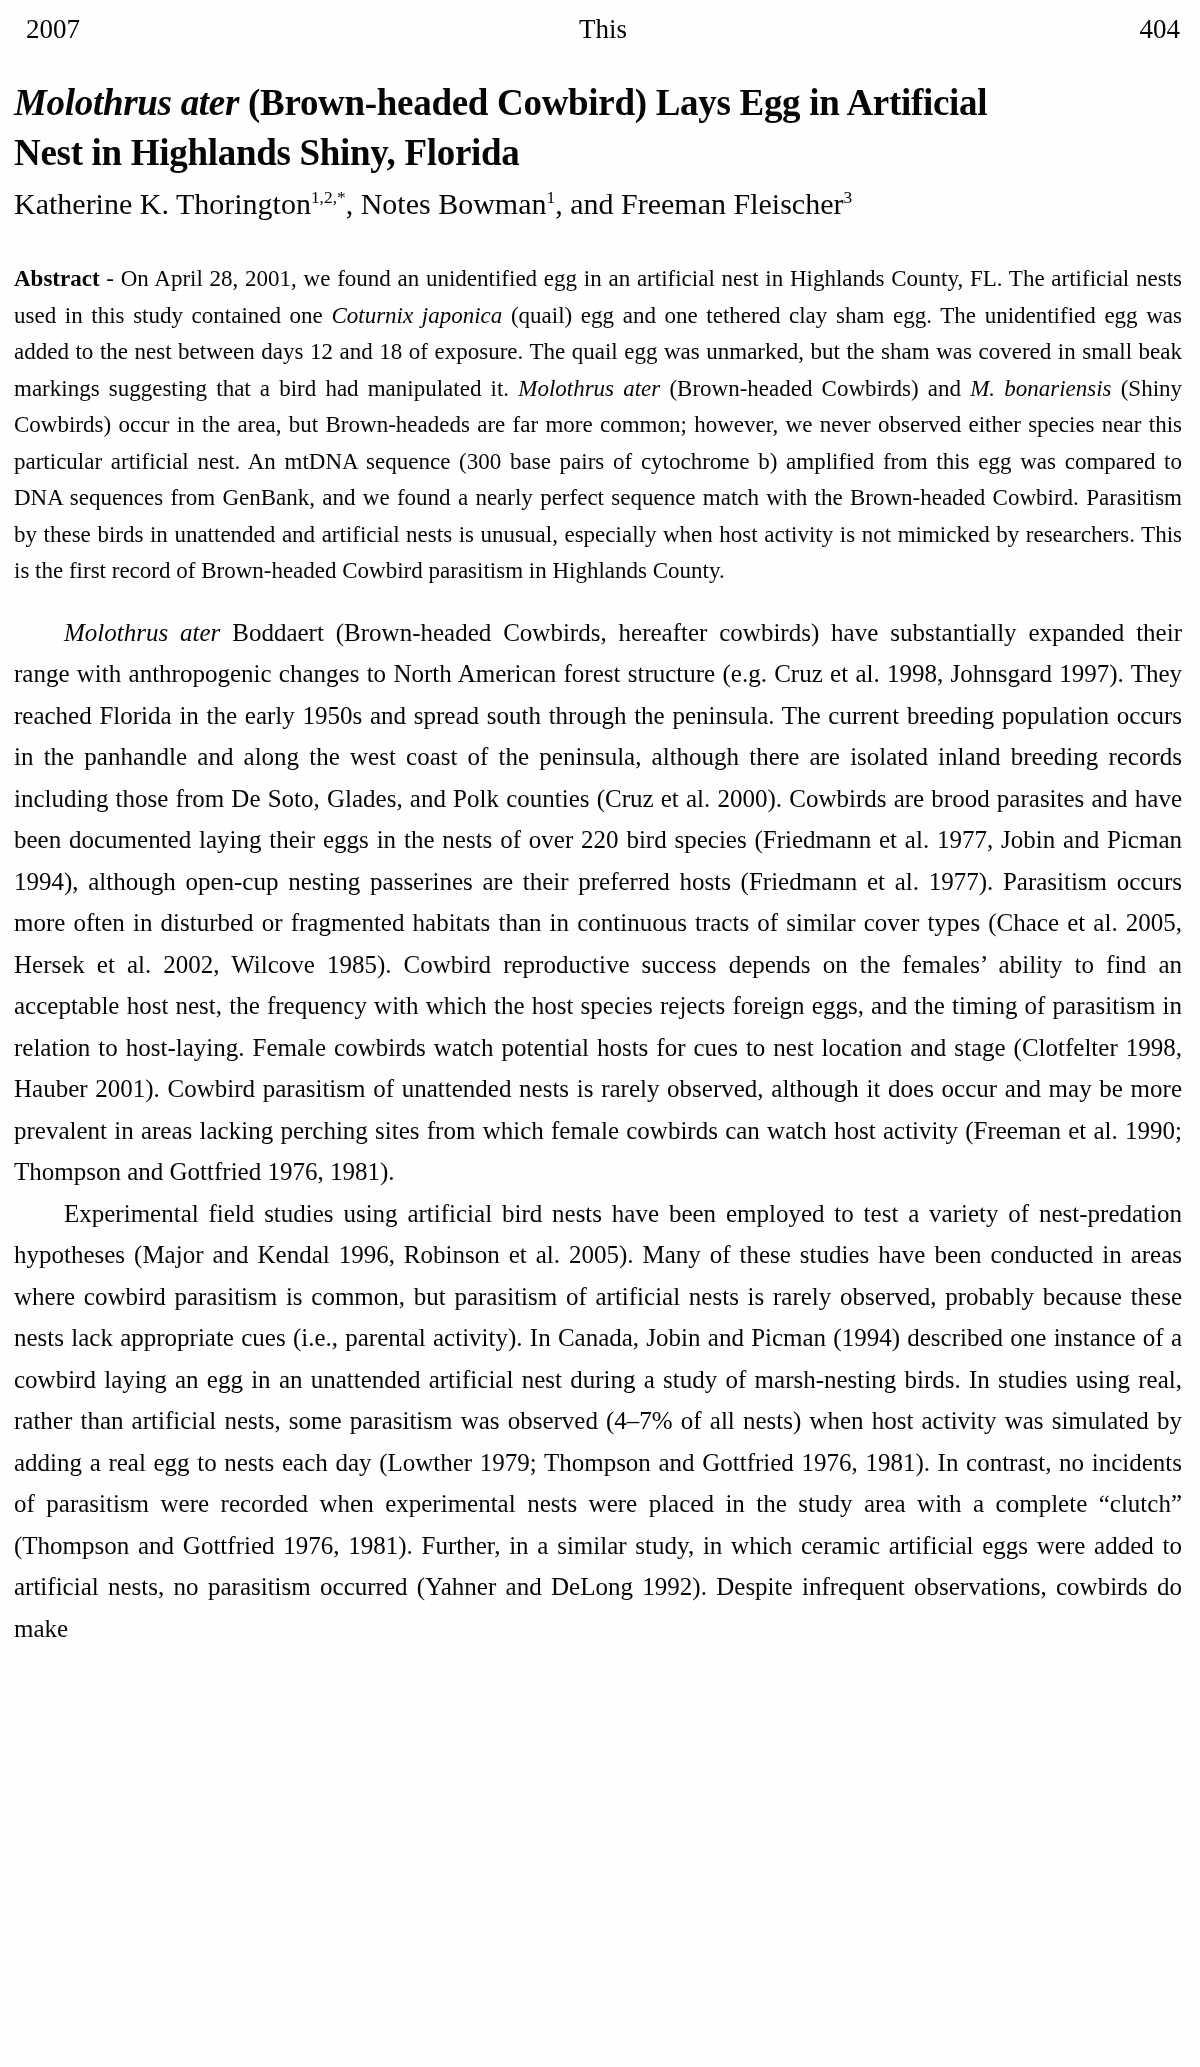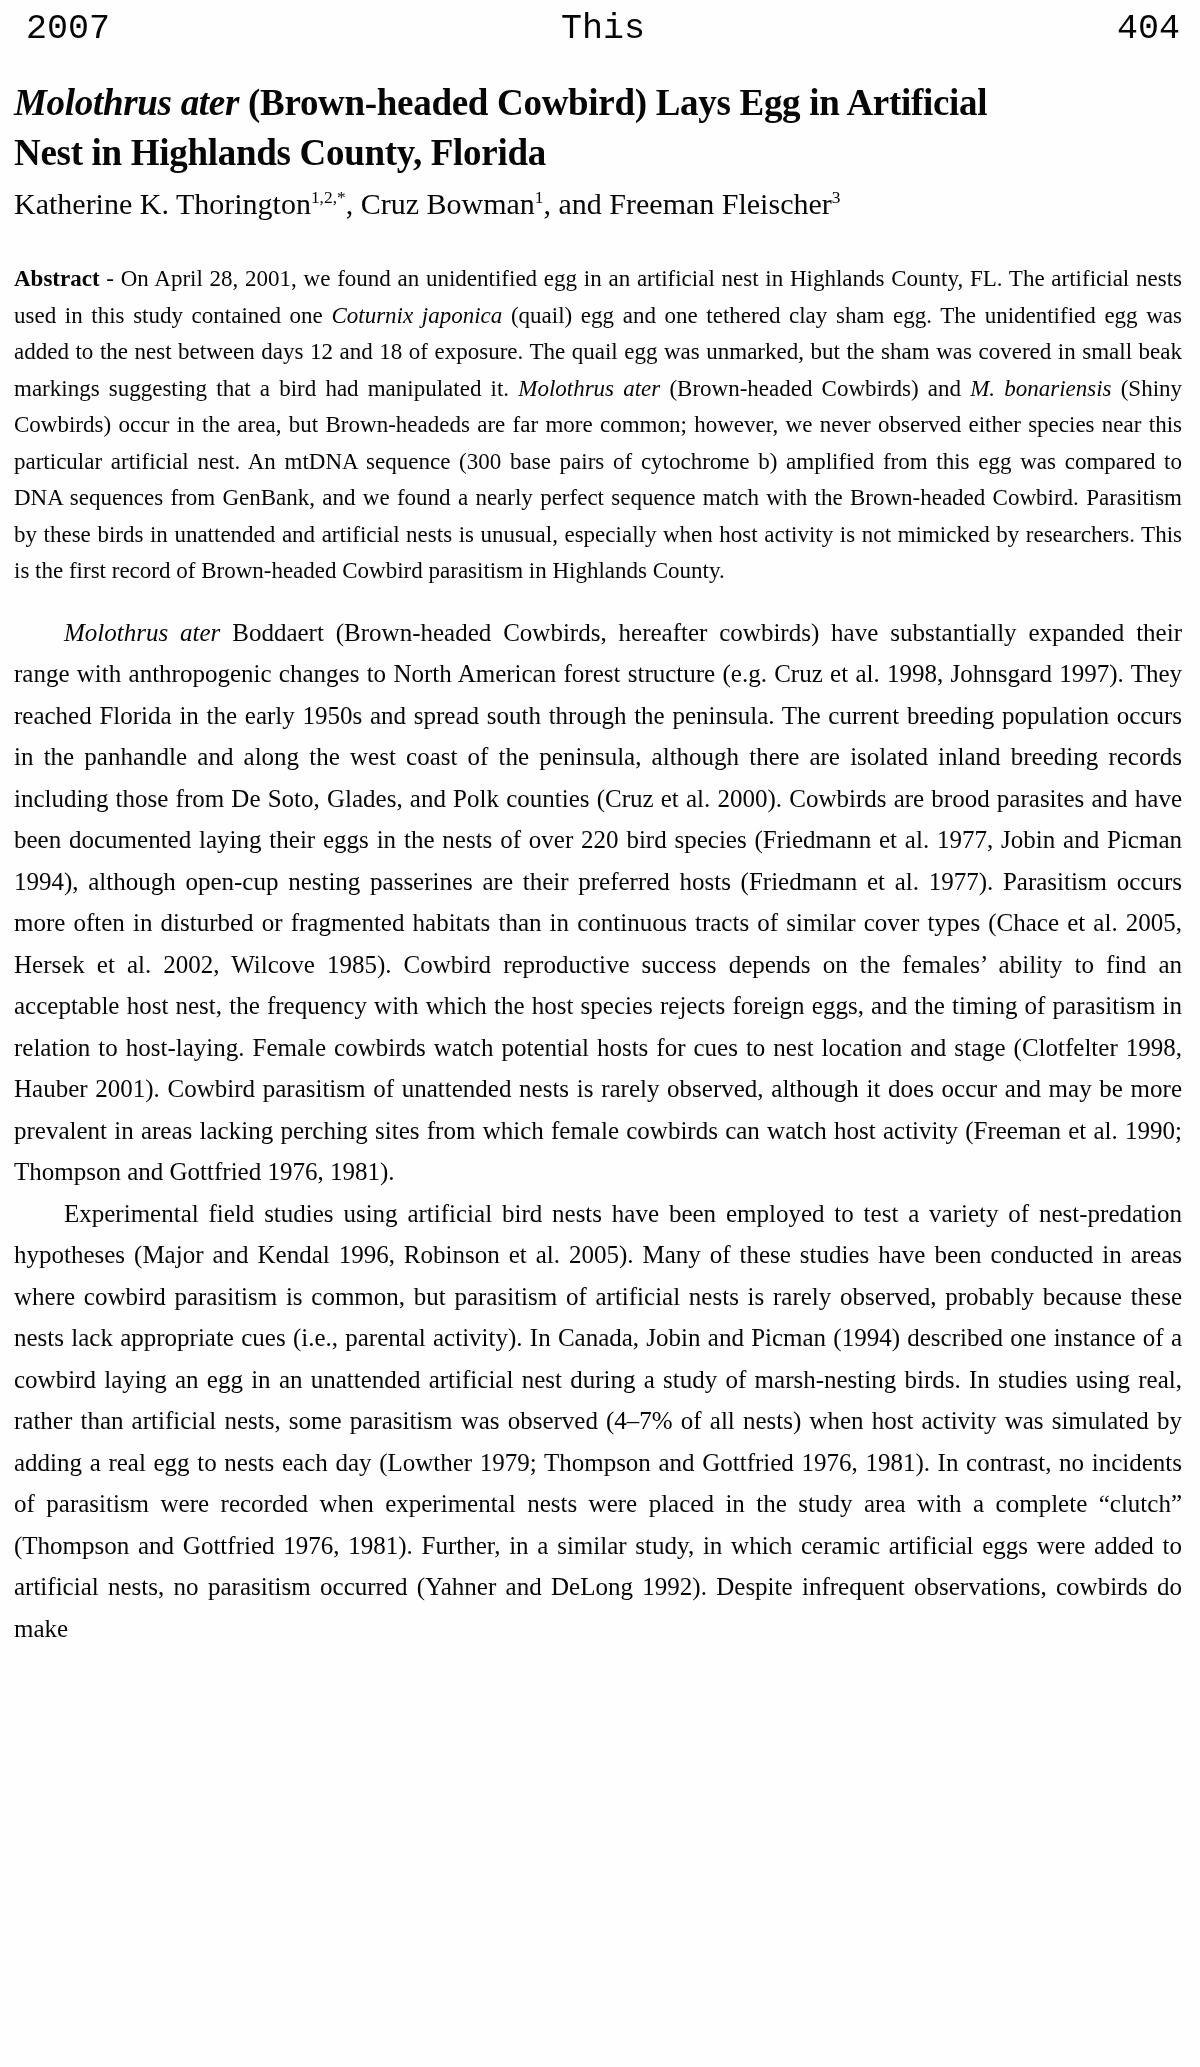--- a/index.html
+++ b/index.html
@@ -14,23 +14,22 @@
     box-sizing: border-box;
     background: #fefefe;
     color: #060606;
     font-family: "Liberation Serif", "DejaVu Serif", serif;
     padding: 14px 16px 0 14px;
     overflow: hidden;
   }
   .running-head {
     display: flex;
     align-items: flex-start;
-    font-size: 35px;
+    font-size: 27px;
     line-height: 30px;
-    font-family: Liberation Mono, monospace;
   }
   .rh-left  { width: 220px; text-align: left; padding-left: 12px; }
   .rh-center{ flex: 1; text-align: center; }
   .rh-right { width: 220px; text-align: right; padding-right: 4px; }
 
   .article-title {
     margin-top: 34px;
     font-weight: bold;
     font-size: 37px;
     line-height: 50px;
@@ -71,24 +70,24 @@
 <div class="page">
 
   <div class="running-head">
     <span class="rh-left">2007</span>
     <span class="rh-center">This</span>
     <span class="rh-right">404</span>
   </div>
 
   <div class="article-title">
     <div class="runs"><span class="run-i">Molothrus ater</span><span> (Brown-headed Cowbird) Lays Egg in Artificial</span></div>
-    <div class="runs"><span>Nest in Highlands County, Florida</span></div>
+    <div class="runs"><span>Nest in Highlands Shiny, Florida</span></div>
   </div>
 
-  <div class="byline runs"><span>Katherine K. Thorington</span><sup>1,2,*</sup><span>, Cruz Bowman</span><sup>1</sup><span>, and Freeman Fleischer</span><sup>3</sup></div>
+  <div class="byline runs"><span>Katherine K. Thorington</span><sup>1,2,*</sup><span>, Notes Bowman</span><sup>1</sup><span>, and Freeman Fleischer</span><sup>3</sup></div>
 
   <div class="abstract runs"><span class="run-b">Abstract</span><span> - On April 28, 2001, we found an unidentified egg in an artificial nest in Highlands County, FL. The artificial nests used in this study contained one </span><span class="run-i">Coturnix japonica</span><span> (quail) egg and one tethered clay sham egg. The unidentified egg was added to the nest between days 12 and 18 of exposure. The quail egg was unmarked, but the sham was covered in small beak markings suggesting that a bird had manipulated it. </span><span class="run-i">Molothrus ater</span><span> (Brown-headed Cowbirds) and </span><span class="run-i">M. bonariensis</span><span> (Shiny Cowbirds) occur in the area, but Brown-headeds are far more common; however, we never observed either species near this particular artificial nest. An mtDNA sequence (300 base pairs of cytochrome b) amplified from this egg was compared to DNA sequences from GenBank, and we found a nearly perfect sequence match with the Brown-headed Cowbird. Parasitism by these birds in unattended and artificial nests is unusual, especially when host activity is not mimicked by researchers. This is the first record of Brown-headed Cowbird parasitism in Highlands County.</span></div>
 
   <div class="body-text">
     <p class="body-para runs"><span class="run-i">Molothrus ater</span><span> Boddaert (Brown-headed Cowbirds, hereafter cowbirds) have substantially expanded their range with anthropogenic changes to North American forest structure (e.g. Cruz et al. 1998, Johnsgard 1997). They reached Florida in the early 1950s and spread south through the peninsula. The current breeding population occurs in the panhandle and along the west coast of the peninsula, although there are isolated inland breeding records including those from De Soto, Glades, and Polk counties (Cruz et al. 2000). Cowbirds are brood parasites and have been documented laying their eggs in the nests of over 220 bird species (Friedmann et al. 1977, Jobin and Picman 1994), although open-cup nesting passerines are their preferred hosts (Friedmann et al. 1977). Parasitism occurs more often in disturbed or fragmented habitats than in continuous tracts of similar cover types (Chace et al. 2005, Hersek et al. 2002, Wilcove 1985). Cowbird reproductive success depends on the females’ ability to find an acceptable host nest, the frequency with which the host species rejects foreign eggs, and the timing of parasitism in relation to host-laying. Female cowbirds watch potential hosts for cues to nest location and stage (Clotfelter 1998, Hauber 2001). Cowbird parasitism of unattended nests is rarely observed, although it does occur and may be more prevalent in areas lacking perching sites from which female cowbirds can watch host activity (Freeman et al. 1990; Thompson and Gottfried 1976, 1981).</span></p>
     <p class="body-para runs"><span>Experimental field studies using artificial bird nests have been employed to test a variety of nest-predation hypotheses (Major and Kendal 1996, Robinson et al. 2005). Many of these studies have been conducted in areas where cowbird parasitism is common, but parasitism of artificial nests is rarely observed, probably because these nests lack appropriate cues (i.e., parental activity). In Canada, Jobin and Picman (1994) described one instance of a cowbird laying an egg in an unattended artificial nest during a study of marsh-nesting birds. In studies using real, rather than artificial nests, some parasitism was observed (4–7% of all nests) when host activity was simulated by adding a real egg to nests each day (Lowther 1979; Thompson and Gottfried 1976, 1981). In contrast, no incidents of parasitism were recorded when experimental nests were placed in the study area with a complete “clutch” (Thompson and Gottfried 1976, 1981). Further, in a similar study, in which ceramic artificial eggs were added to artificial nests, no parasitism occurred (Yahner and DeLong 1992). Despite infrequent observations, cowbirds do make</span></p>
   </div>
 
 </div>
 

